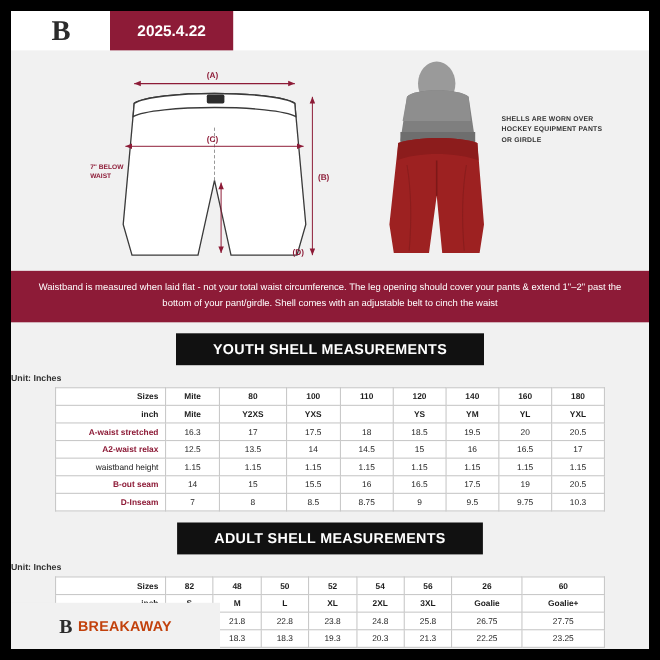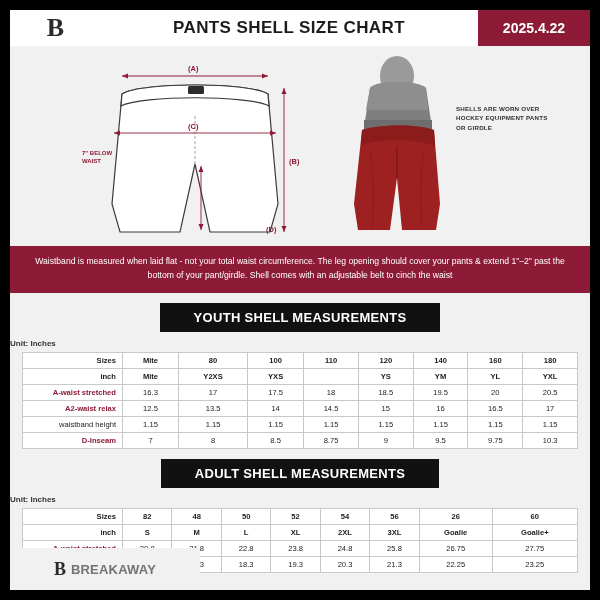--- a/index.html
+++ b/index.html
@@ -66,21 +66,21 @@
   .sec-title{
     background:#111;color:#fff;font-size:13px;font-weight:bold;
     padding:7px 34px;letter-spacing:.3px;
   }
   .unit{
     font-size:8px;color:#333;padding:5px 0 4px;font-weight:bold;
   }
 
   
   table.sz{
-    border-collapse:collapse;margin:0 auto;width:556px;background:#fff;
+    border-collapse:collapse;margin:0 auto;width:500px;background:#fff;
     font-size:7.6px;
   }
   table.sz td{
     border:1px solid #c9c9c9;height:13px;text-align:center;color:#1c1c1c;
   }
   table.sz td.lbl{
     text-align:right;padding-right:6px;width:92px;font-weight:normal;
   }
   table.sz tr.head td{font-weight:bold;}
   table.sz td.red{color:#8d1b37;font-weight:bold;}
@@ -89,38 +89,35 @@
   .footer{
     position:absolute;left:0;bottom:0;width:580px;height:42px;display:flex;
   }
   .footer-left{
     width:190px;background:#f1f1f1;display:flex;align-items:center;justify-content:center;gap:5px;
   }
   .footer-left .fb{
     font-family:"Liberation Serif", serif;font-weight:bold;font-size:18px;color:#2b2b2b;
   }
   .footer-left .fname{
-    font-size:13px;font-weight:bold;color:#737373;letter-spacing:.2px;
+    font-size:13px;font-weight:bold;color:#c2410c;letter-spacing:.2px;
   }
   .footer-right{
     flex:1;background:#8d1b37;color:#fff;display:flex;align-items:center;
     padding:0 14px;font-size:8.3px;line-height:1.55;
   }
 </style>
 </head>
 <body>
 
 <div class="page">
 
   <div class="header">
     <div class="logo-box">
       <span class="logo-b">B</span>
-    </div>
-    <div class="title-box">
-      <h1>PANTS SHELL SIZE CHART</h1>
     </div>
     <div class="date-box">2025.4.22</div>
   </div>
 
   <div class="diagram">
 
     <svg class="pants-svg" width="250" height="190" viewBox="0 0 250 190">
 
       <path d="M52,40 C70,28 180,28 198,40 L208,150 L200,178 L140,178 L125,110 L110,178 L50,178 L42,150 Z" fill="#ffffff" stroke="#3a3a3a" stroke-width="1.2"></path>
 
@@ -227,20 +224,31 @@
         <td>1.15</td>
         <td>1.15</td>
         <td>1.15</td>
         <td>1.15</td>
         <td>1.15</td>
         <td>1.15</td>
         <td>1.15</td>
         <td>1.15</td>
       </tr>
       <tr>
+        <td class="lbl red">B-out seam</td>
+        <td>14</td>
+        <td>15</td>
+        <td>15.5</td>
+        <td>16</td>
+        <td>16.5</td>
+        <td>17.5</td>
+        <td>19</td>
+        <td>20.5</td>
+      </tr>
+      <tr>
         <td class="lbl red">D-Inseam</td>
         <td>7</td>
         <td>8</td>
         <td>8.5</td>
         <td>8.75</td>
         <td>9</td>
         <td>9.5</td>
         <td>9.75</td>
         <td>10.3</td>
       </tr>

